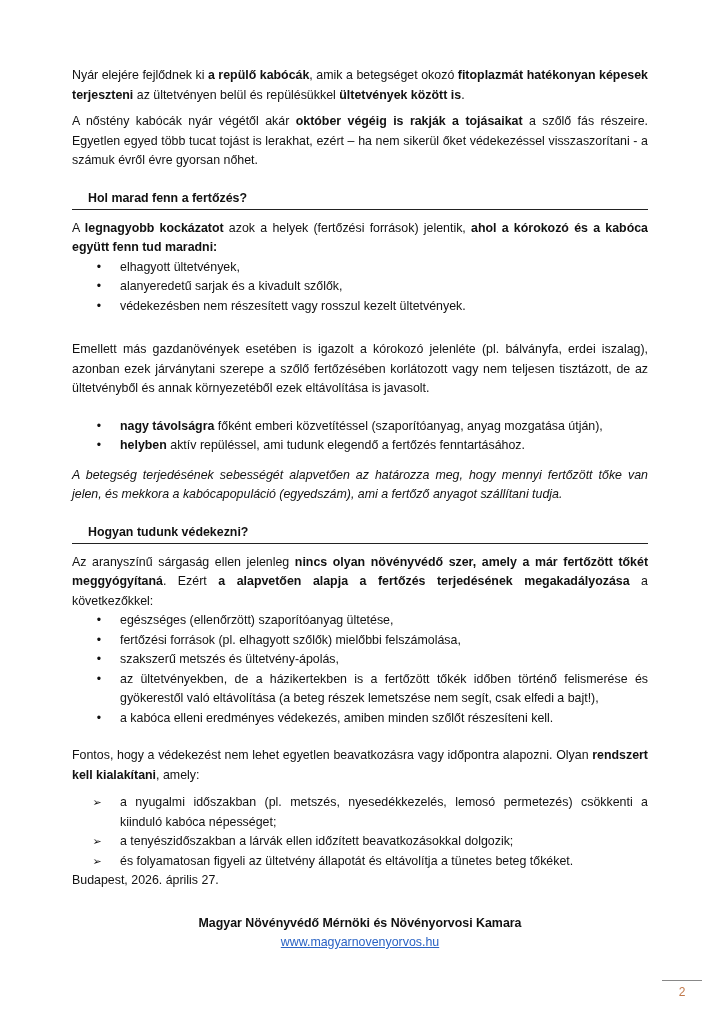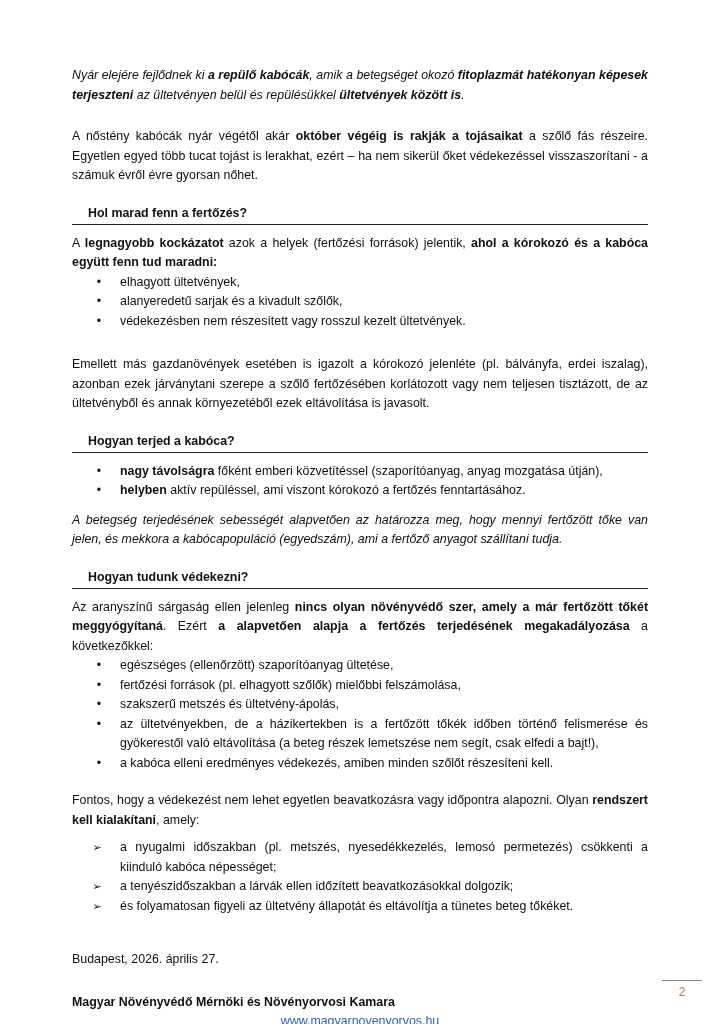--- a/index.html
+++ b/index.html
@@ -3,35 +3,35 @@
 <meta charset="utf-8">
 <style>
   html, body { margin: 0; padding: 0; background: #ffffff; }
   body {
     width: 721px; height: 1024px; position: relative; overflow: hidden;
     font-family: "Liberation Sans", sans-serif; color: #111;
     font-size: 12.4px; line-height: 19.5px;
   }
   .page { position: absolute; left: 72px; top: 66px; width: 576px; }
   p { margin: 0; text-align: justify; }
-  .para { margin-bottom: 22px; font-style: italic; }
+  .para { margin-bottom: 7px; }
   .spaced { margin-bottom: 18px; }
   h2 {
     font-size: 12.4px; font-weight: bold; margin: 0 0 9px 0;
     padding-bottom: 2px; border-bottom: 1px solid #222; line-height: 18px; padding-left: 16px;
   }
   ul { margin: 0; padding: 0; list-style: none; }
   li { position: relative; padding-left: 48px; text-align: justify; }
   li .bullet { position: absolute; left: 20px; top: 0; width: 14px; text-align: center; }
   ul.arrow li .bullet { left: 18px; font-size: 11px; }
   ul.arrow { margin-top: 8px; }
   b { font-weight: bold; }
   .italic { font-style: italic; }
-  .date { margin-top: 34px; }
-  .signature { margin-top: 23px; text-align: left; font-weight: bold; }
+  .date { }
+  .signature { margin-top: 23px; text-align: center; font-weight: bold; }
   .website { text-align: center; color: #2a63c4; text-decoration: underline; }
   .footer-line { position: absolute; left: 662px; top: 980px; width: 40px; border-top: 1px solid #888; }
   .page-number { position: absolute; left: 662px; top: 983px; width: 40px; text-align: center; color: #c0784a; font-size: 12px; }
 </style>
 </head>
 <body>
 
 <div class="page">
 
   <p class="para"><span>Nyár elejére fejlődnek ki </span><b>a repülő kabócák</b><span>, amik a betegséget okozó </span><b>fitoplazmát hatékonyan képesek terjeszteni</b><span> az ültetvényen belül és repülésükkel </span><b>ültetvények között is</b><span>.</span></p>
@@ -39,24 +39,23 @@
 
   <h2>Hol marad fenn a fertőzés?</h2>
   <p><span>A </span><b>legnagyobb kockázatot</b><span> azok a helyek (fertőzési források) jelentik, </span><b>ahol a kórokozó és a kabóca együtt fenn tud maradni:</b></p>
   <ul>
     <li><span class="bullet">•</span><span>elhagyott ültetvények,</span></li>
     <li><span class="bullet">•</span><span>alanyeredetű sarjak és a kivadult szőlők,</span></li>
     <li><span class="bullet">•</span><span>védekezésben nem részesített vagy rosszul kezelt ültetvények.</span></li>
   </ul>
   <p class="spaced" style="margin-top:24px">Emellett más gazdanövények esetében is igazolt a kórokozó jelenléte (pl. bálványfa, erdei iszalag), azonban ezek járványtani szerepe a szőlő fertőzésében korlátozott vagy nem teljesen tisztázott, de az ültetvényből és annak környezetéből ezek eltávolítása is javasolt.</p>
 
-  <h2>Hogyan terjed a kabóca?</h2>
   <ul>
     <li><span class="bullet">•</span><b>nagy távolságra</b><span> főként emberi közvetítéssel (szaporítóanyag, anyag mozgatása útján),</span></li>
-    <li><span class="bullet">•</span><b>helyben</b><span> aktív repüléssel, ami viszont kórokozó a fertőzés fenntartásához.</span></li>
+    <li><span class="bullet">•</span><b>helyben</b><span> aktív repüléssel, ami tudunk elegendő a fertőzés fenntartásához.</span></li>
   </ul>
   <p class="spaced italic" style="margin-top:10px">A betegség terjedésének sebességét alapvetően az határozza meg, hogy mennyi fertőzött tőke van jelen, és mekkora a kabócapopuláció (egyedszám), ami a fertőző anyagot szállítani tudja.</p>
 
   <h2>Hogyan tudunk védekezni?</h2>
   <p><span>Az aranyszínű sárgaság ellen jelenleg </span><b>nincs olyan növényvédő szer, amely a már fertőzött tőkét meggyógyítaná</b><span>. Ezért </span><b>a alapvetően alapja a fertőzés terjedésének megakadályozása</b><span> a következőkkel:</span></p>
   <ul>
     <li><span class="bullet">•</span><span>egészséges (ellenőrzött) szaporítóanyag ültetése,</span></li>
     <li><span class="bullet">•</span><span>fertőzési források (pl. elhagyott szőlők) mielőbbi felszámolása,</span></li>
     <li><span class="bullet">•</span><span>szakszerű metszés és ültetvény-ápolás,</span></li>
     <li><span class="bullet">•</span><span>az ültetvényekben, de a házikertekben is a fertőzött tőkék időben történő felismerése és gyökerestől való eltávolítása (a beteg részek lemetszése nem segít, csak elfedi a bajt!),</span></li>

